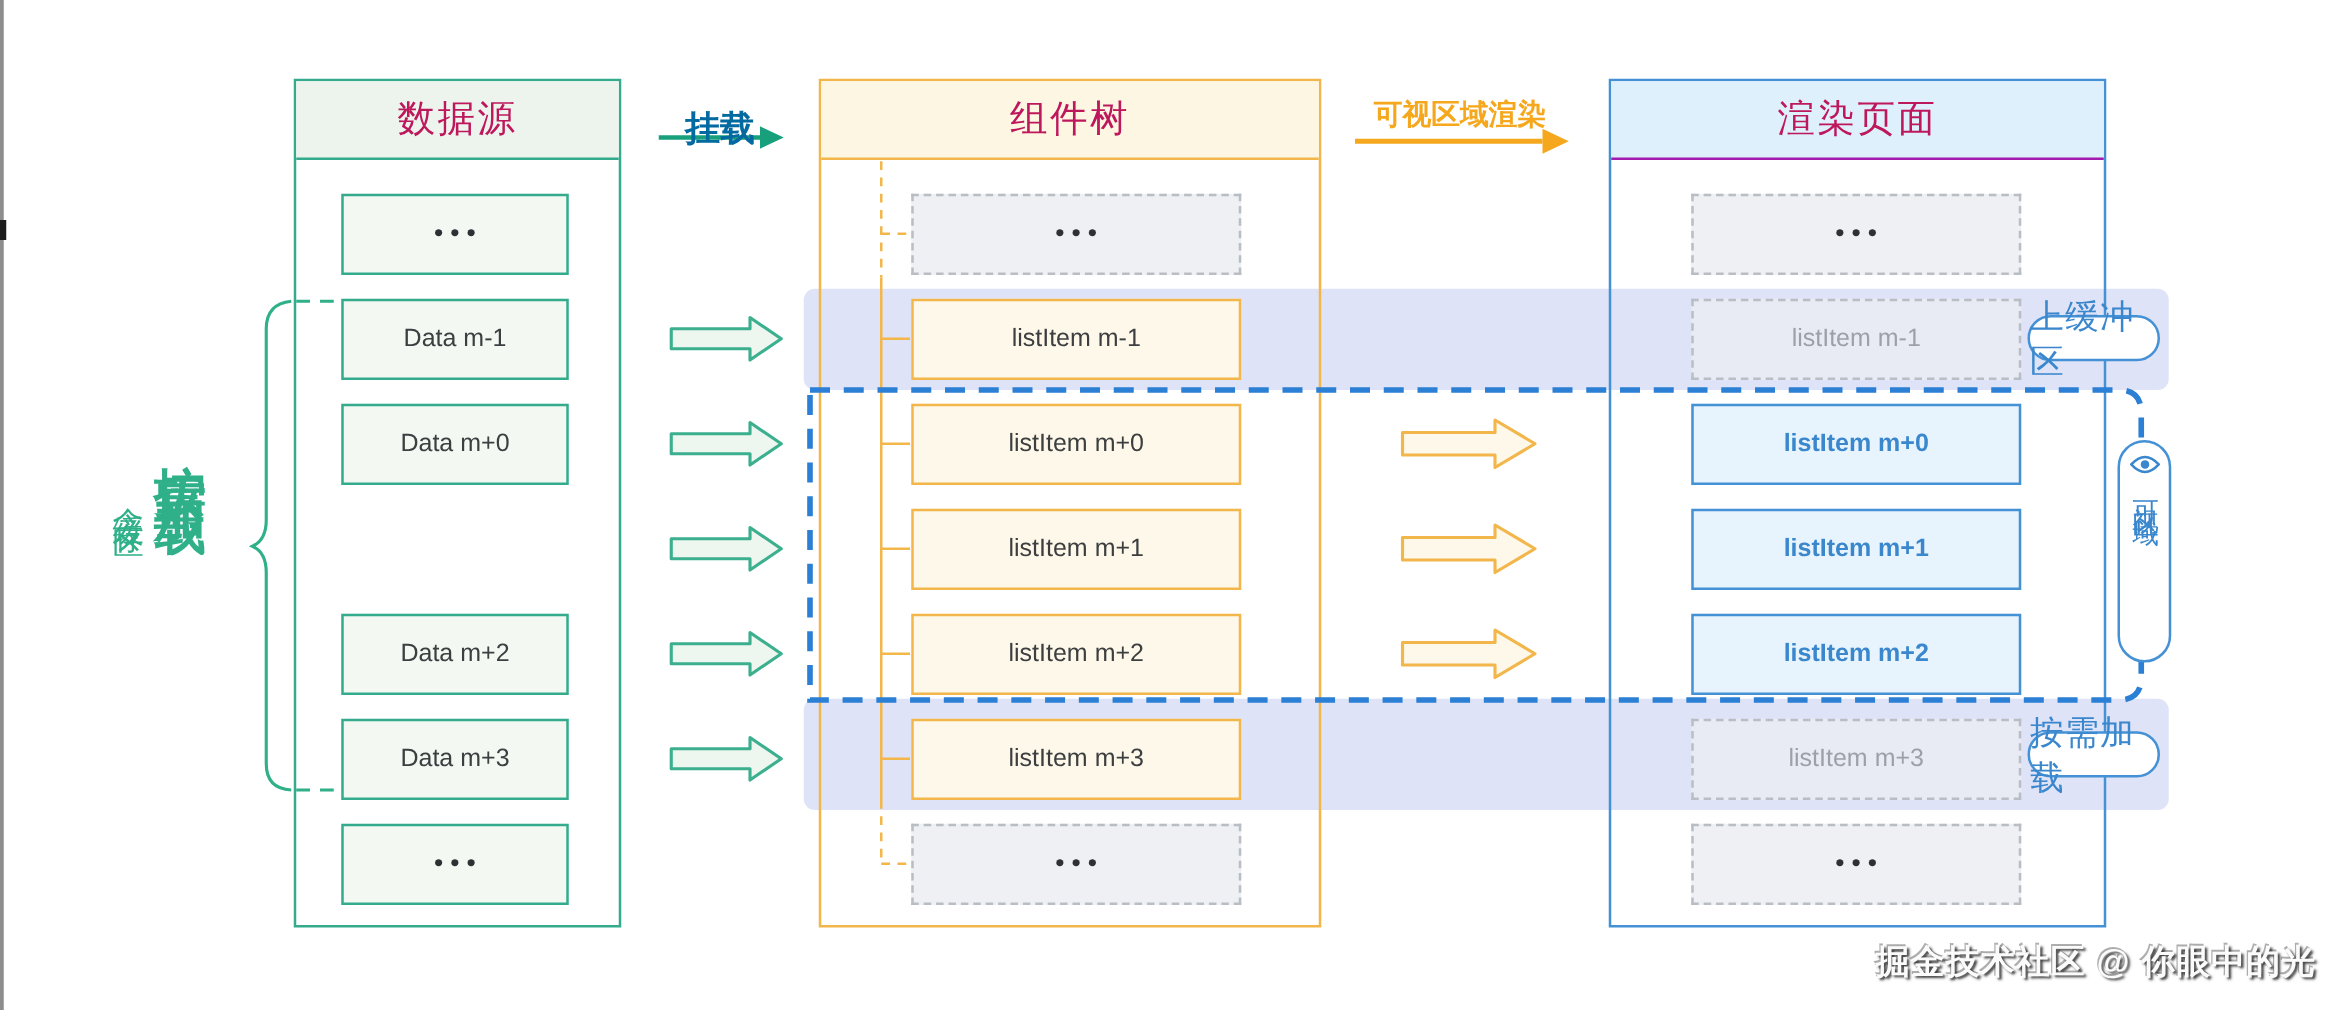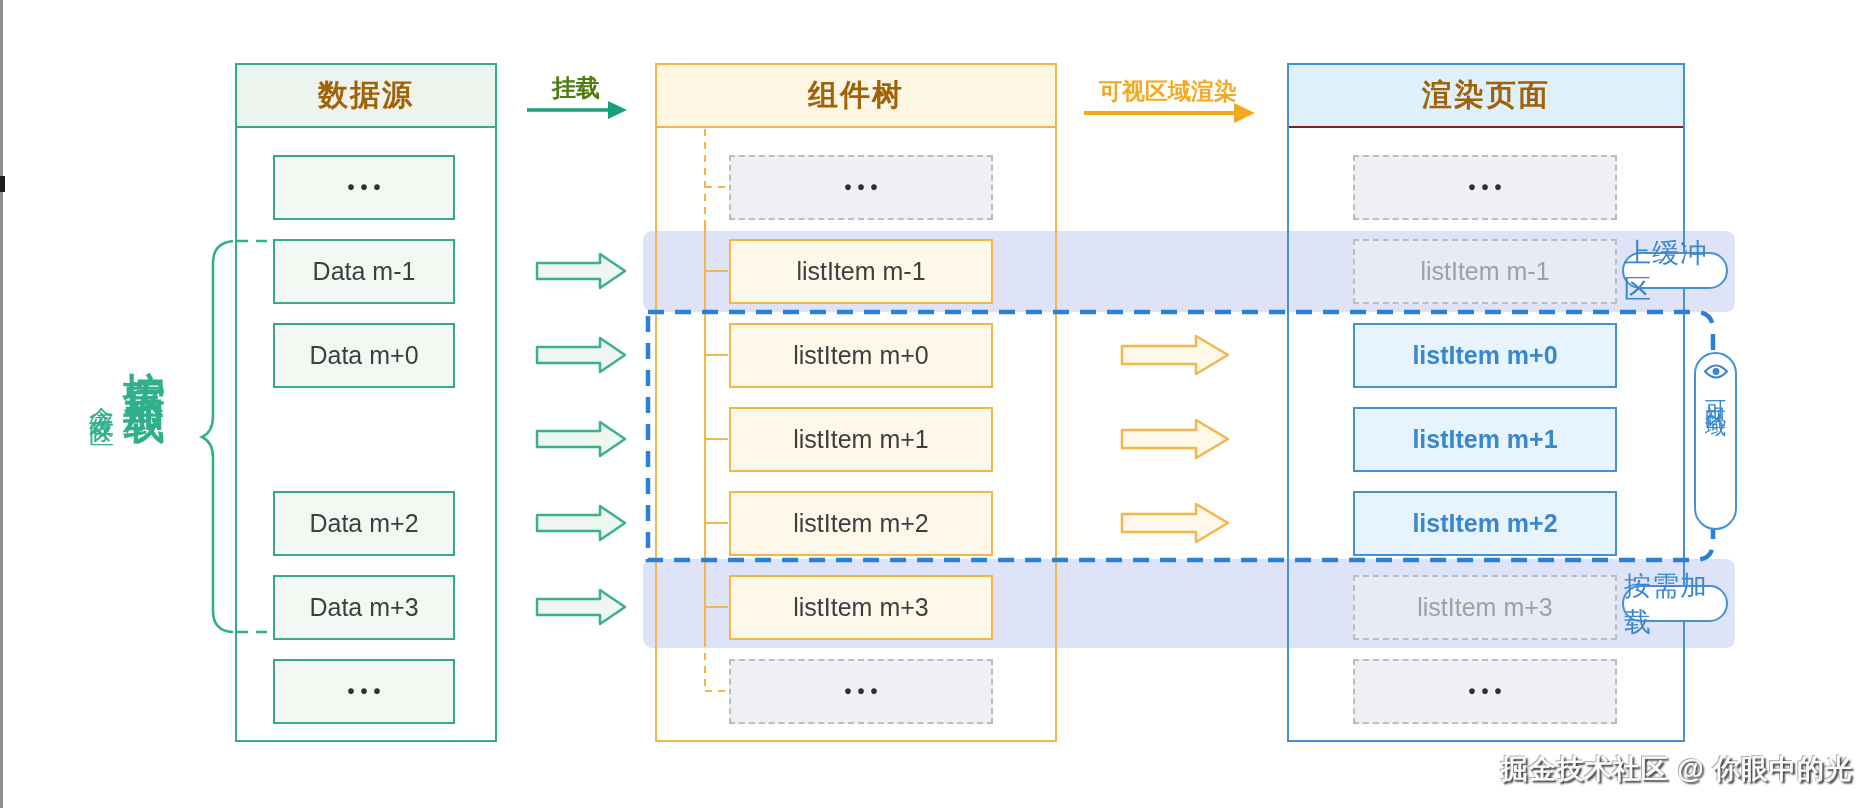--- a/index.html
+++ b/index.html
@@ -12,43 +12,43 @@
 
   
   .band{position:absolute;left:643px;width:1092px;background:#dfe3f7;border-radius:9px;z-index:1;}
 
   
   .panel{position:absolute;top:63px;height:679px;box-sizing:border-box;background:transparent;z-index:2;}
   .panel.green{border:2px solid #33ab8c;}
   .panel.yellow{border:2px solid #f2b64b;}
   .panel.blue{border:2px solid #4491d5;}
   .panel-header{height:63px;display:flex;align-items:center;justify-content:center;
-                font-size:30px;font-weight:700;color:#a16207;letter-spacing:2px;box-sizing:border-box;}
+                font-size:30px;font-weight:400;color:#be185d;letter-spacing:2px;box-sizing:border-box;}
   .panel.green .panel-header{background:#edf4ed;border-bottom:2px solid #33ab8c;}
   .panel.yellow .panel-header{background:#fdf6e2;border-bottom:2px solid #f2b64b;}
-  .panel.blue .panel-header{background:#def0fb;border-bottom:2px solid #7f1d1d;}
+  .panel.blue .panel-header{background:#def0fb;border-bottom:2px solid #a21caf;}
 
   
   .box{position:absolute;height:65px;box-sizing:border-box;display:flex;align-items:center;
-       justify-content:center;font-size:25px;z-index:3;}
+       justify-content:center;font-size:20px;z-index:3;}
   .w1{width:182px;}
   .w2{width:264px;}
   .b-green{border:2px solid #33ab8c;background:#f3f8f3;color:#3c3e40;}
   .b-yellow{border:2px solid #f2b64b;background:#fdf8e9;color:#3c3e40;}
   .b-blue{border:2px solid #4491d5;background:#e8f4fd;color:#3a87cd;font-weight:600;}
   .b-dash{border:2px dashed #b9bdc4;background:#eef0f3;color:#2e3033;}
   .b-dash-tint{border:2px dashed #b9bdc4;background:#e9ebf4;color:#9da0a8;}
   .dots{font-size:20px;letter-spacing:6px;font-weight:700;color:#2e3033;text-indent:6px;}
 
   
   svg.overlay{position:absolute;left:0;top:0;z-index:4;pointer-events:none;}
 
   
   .flow-label{position:absolute;text-align:center;font-weight:700;z-index:5;}
-  .flow-label.green{color:#4d7c0f;font-size:24px;}
+  .flow-label.green{color:#0369a1;font-size:28px;margin-top:12px;}
   .flow-label.orange{color:#f5a81d;font-size:23px;}
 
   
   .vtext{position:absolute;writing-mode:vertical-rl;text-orientation:upright;color:#2fb089;z-index:5;}
   .vtext.big{font-size:42px;font-weight:700;letter-spacing:10px;}
   .vtext.small{font-size:25px;font-weight:500;letter-spacing:6px;}
 
   
   .pill{position:absolute;width:106px;height:37px;box-sizing:border-box;border:2px solid #4491d5;
         border-radius:20px;background:#ffffff;color:#3a87cd;font-size:27px;display:flex;

